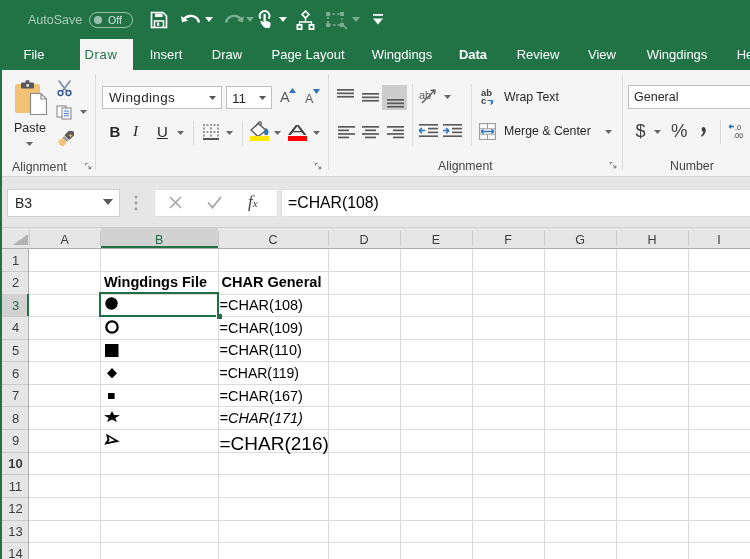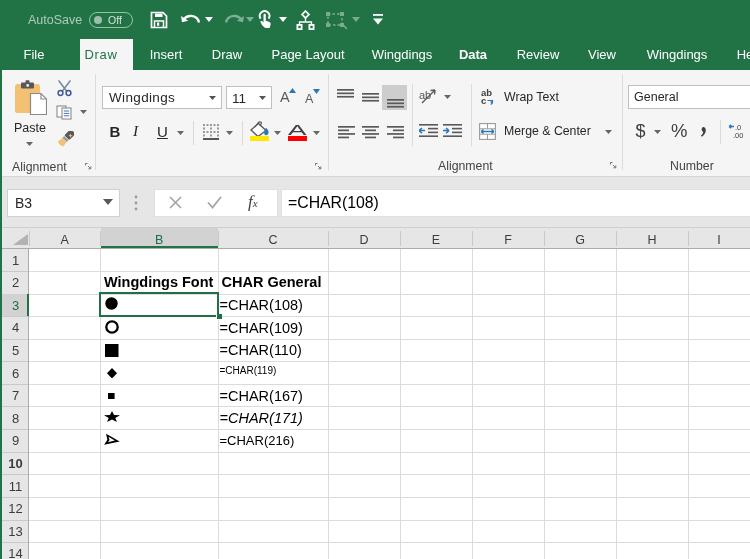--- a/index.html
+++ b/index.html
@@ -412,29 +412,29 @@
 <div style="position:absolute;left:26.5px;top:293.5px;width:2.5px;height:22.6px;background:#217346;"></div>
 <div style="position:absolute;left:15.5px;top:298.8px;transform:translateX(-50%);font-size:13px;line-height:1;color:#1e6b43;">3</div>
 <div style="position:absolute;left:100px;top:248.5px;width:1px;height:310.5px;background:#dbdbdb;"></div>
 <div style="position:absolute;left:218px;top:248.5px;width:1px;height:310.5px;background:#dbdbdb;"></div>
 <div style="position:absolute;left:328px;top:248.5px;width:1px;height:310.5px;background:#dbdbdb;"></div>
 <div style="position:absolute;left:400px;top:248.5px;width:1px;height:310.5px;background:#dbdbdb;"></div>
 <div style="position:absolute;left:472px;top:248.5px;width:1px;height:310.5px;background:#dbdbdb;"></div>
 <div style="position:absolute;left:544px;top:248.5px;width:1px;height:310.5px;background:#dbdbdb;"></div>
 <div style="position:absolute;left:616px;top:248.5px;width:1px;height:310.5px;background:#dbdbdb;"></div>
 <div style="position:absolute;left:688px;top:248.5px;width:1px;height:310.5px;background:#dbdbdb;"></div>
-<div style="position:absolute;left:104px;top:275.1px;font-size:14.5px;font-weight:700;color:#000;line-height:1;white-space:nowrap;">Wingdings Font</div>
+<div style="position:absolute;left:104px;top:275.1px;font-size:14.5px;font-weight:700;color:#000;line-height:1;white-space:nowrap;">Wingdings File</div>
 <div style="position:absolute;left:221.5px;top:275.1px;font-size:14.5px;font-weight:700;color:#000;line-height:1;white-space:nowrap;">CHAR General</div>
 <div style="position:absolute;left:219.5px;top:298.1px;font-size:14.5px;color:#000;line-height:1;white-space:nowrap;">=CHAR(108)</div>
 <div style="position:absolute;left:219.5px;top:320.7px;font-size:14.5px;color:#000;line-height:1;white-space:nowrap;">=CHAR(109)</div>
 <div style="position:absolute;left:219.5px;top:343.3px;font-size:14.5px;color:#000;line-height:1;white-space:nowrap;">=CHAR(110)</div>
-<div style="position:absolute;left:219.5px;top:365.9px;font-size:10px;color:#000;line-height:1;white-space:nowrap;text-align:right;">=CHAR(119)</div>
+<div style="position:absolute;left:219.5px;top:365.9px;font-size:14px;color:#000;line-height:1;white-space:nowrap;text-align:right;">=CHAR(119)</div>
 <div style="position:absolute;left:219.5px;top:388.5px;font-size:14.5px;color:#000;line-height:1;white-space:nowrap;">=CHAR(167)</div>
 <div style="position:absolute;left:219.5px;top:411.1px;font-size:14.5px;color:#000;line-height:1;white-space:nowrap;font-style:italic;">=CHAR(171)</div>
-<div style="position:absolute;left:219.5px;top:433.7px;font-size:13px;color:#000;line-height:1;white-space:nowrap;">=CHAR(216)</div>
+<div style="position:absolute;left:219.5px;top:433.7px;font-size:19px;color:#000;line-height:1;white-space:nowrap;">=CHAR(216)</div>
 <svg style="position:absolute;left:105px;top:297px;width:13px;height:13px;" viewBox="0 0 13 13">
       <circle cx="6.5" cy="6.5" r="6.2" fill="#000"></circle>
     </svg>
 <svg style="position:absolute;left:105px;top:319.5px;width:14px;height:14px;" viewBox="0 0 14 14">
       <circle cx="7" cy="7" r="5.7" fill="none" stroke="#000" stroke-width="2.3"></circle>
     </svg>
 <svg style="position:absolute;left:105px;top:343.5px;width:13.5px;height:13px;" viewBox="0 0 13.5 13">
       <rect x="0" y="0" width="13.5" height="13" fill="#000"></rect>
     </svg>
 <svg style="position:absolute;left:106.5px;top:367.5px;width:10px;height:10.5px;" viewBox="0 0 10 10.5">

